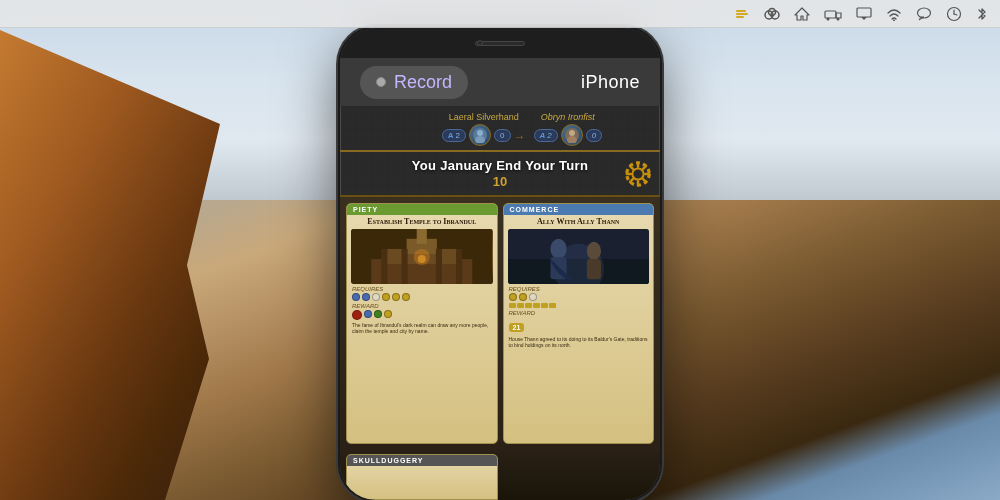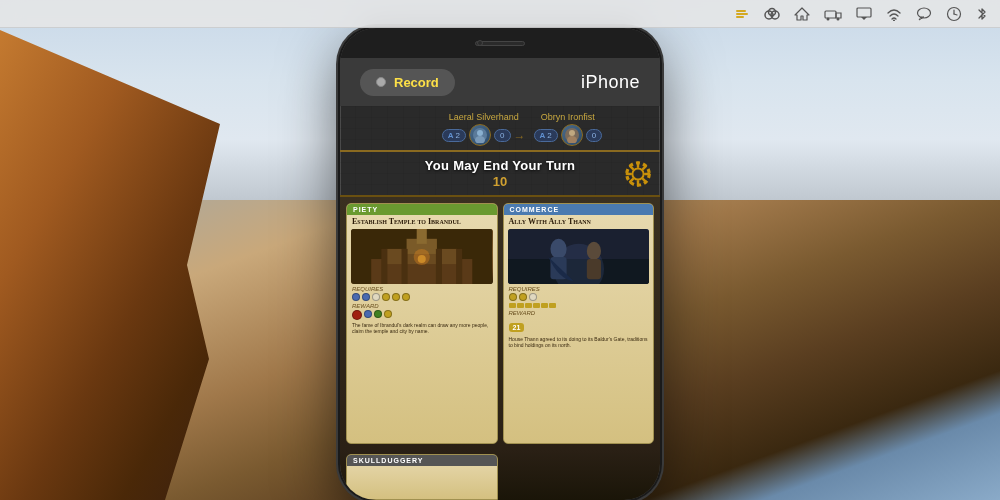--- a/index.html
+++ b/index.html
@@ -156,23 +156,23 @@
 
     .record-dot {
       width: 10px;
       height: 10px;
       border-radius: 50%;
       background: #aaa;
       border: 1px solid #888;
     }
 
     .record-label {
-      color: #fde047;
-      font-size: 13px;
-      font-weight: 700;
+      color: #c4b5fd;
+      font-size: 18px;
+      font-weight: 400;
     }
 
     .iphone-label {
       color: #fff;
       font-size: 18px;
       font-weight: 300;
       letter-spacing: 0.5px;
     }
 
     
@@ -318,20 +318,21 @@
     .card-category.warfare { background: #a03020; color: #fff; }
 
     .card-title {
       font-size: 8px;
       font-weight: 700;
       color: #2a1a08;
       padding: 2px 5px;
       font-variant: small-caps;
       font-family: Georgia, serif;
       line-height: 1.2;
+      text-align: center;
     }
 
     .card-image {
       height: 55px;
       margin: 0 4px;
       border-radius: 3px;
       overflow: hidden;
       position: relative;
     }
 
@@ -549,21 +550,21 @@
               <ellipse cx="8" cy="13" rx="5" ry="4" fill="#7a9ab8"></ellipse>
             </svg>
           </div>
           <div class="stat-badge">
             <span>0</span>
           </div>
           <span class="arrow-connector">→</span>
         </div>
       </div>
 
-      <div class="player-info" style="margin-left:0;">
+      <div class="player-info" style="margin-left:0;font-style:italic;">
         <span class="player-name">Obryn Ironfist</span>
         <div class="player-stats">
           <div class="stat-badge">
             <span class="letter">A</span>
             <span>2</span>
           </div>
           <div class="player-avatar">
             <svg width="16" height="16" viewBox="0 0 16 16">
               <circle cx="8" cy="8" r="7" fill="#7a6a5a"></circle>
               <circle cx="8" cy="6" r="3" fill="#c0a880"></circle>
@@ -571,21 +572,21 @@
             </svg>
           </div>
           <div class="stat-badge">
             <span>0</span>
           </div>
         </div>
       </div>
     </div>
 
     <div class="turn-bar stone-bg">
-      <div class="turn-text">You May End Your Turn</div>
+      <div class="turn-text">You January End Your Turn</div>
       <div class="turn-number">10</div>
 
       <div class="gear-icon-container">
         <svg viewBox="0 0 40 40" class="gear-svg">
           <circle cx="20" cy="20" r="7" fill="none" stroke="#c8900a" stroke-width="2.5"></circle>
           <g stroke="#c8900a" stroke-width="3" stroke-linecap="round">
             <line x1="20" y1="6" x2="20" y2="11"></line>
             <line x1="20" y1="29" x2="20" y2="34"></line>
             <line x1="6" y1="20" x2="11" y2="20"></line>
             <line x1="29" y1="20" x2="34" y2="20"></line>

